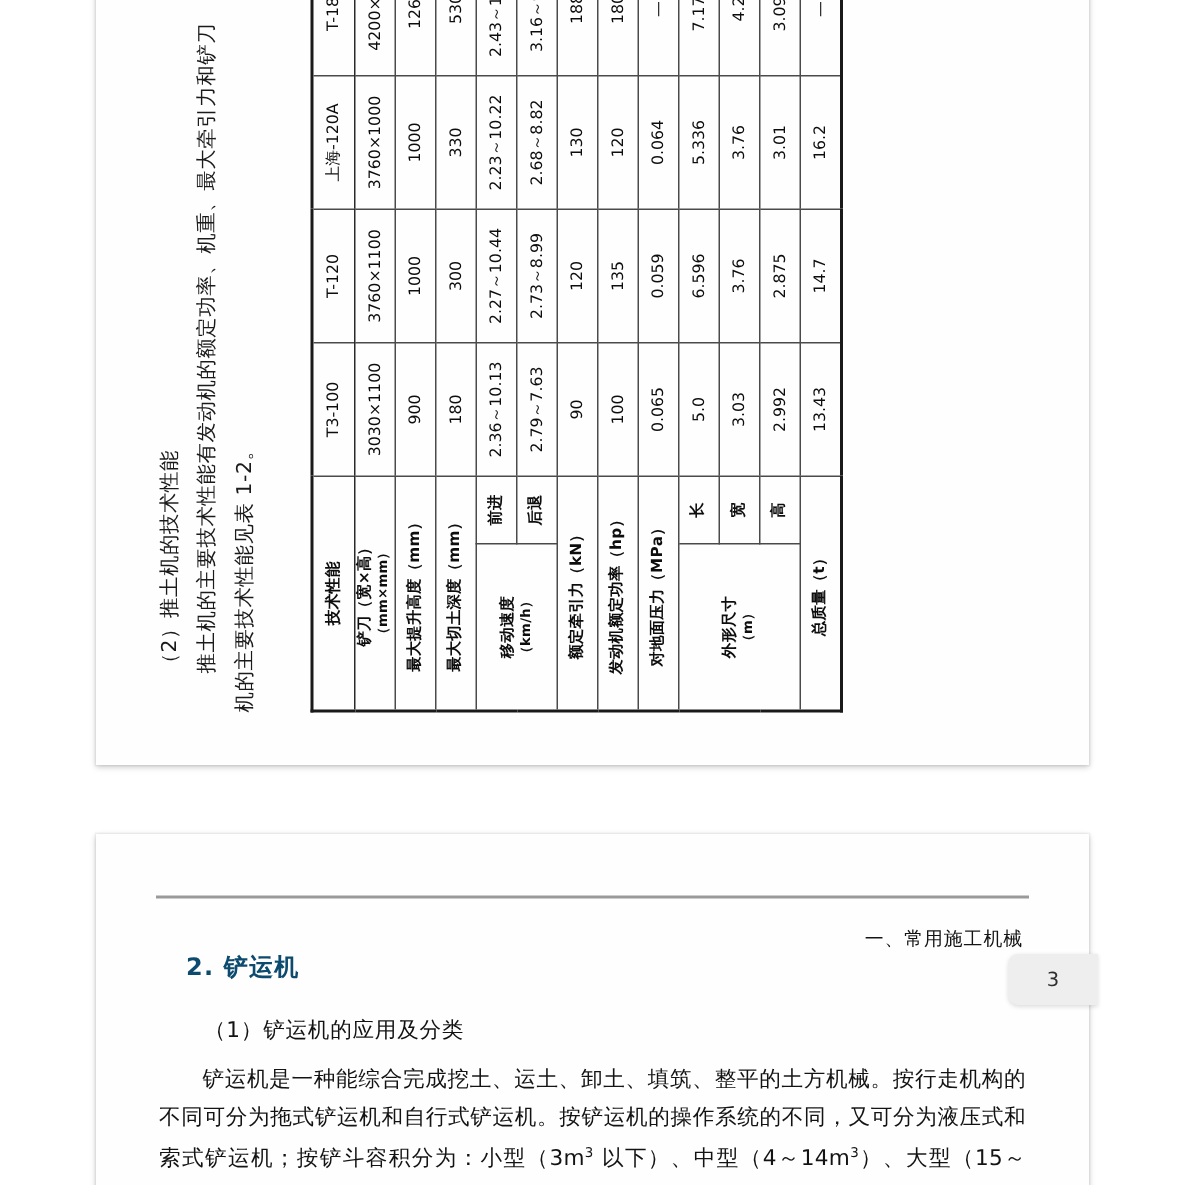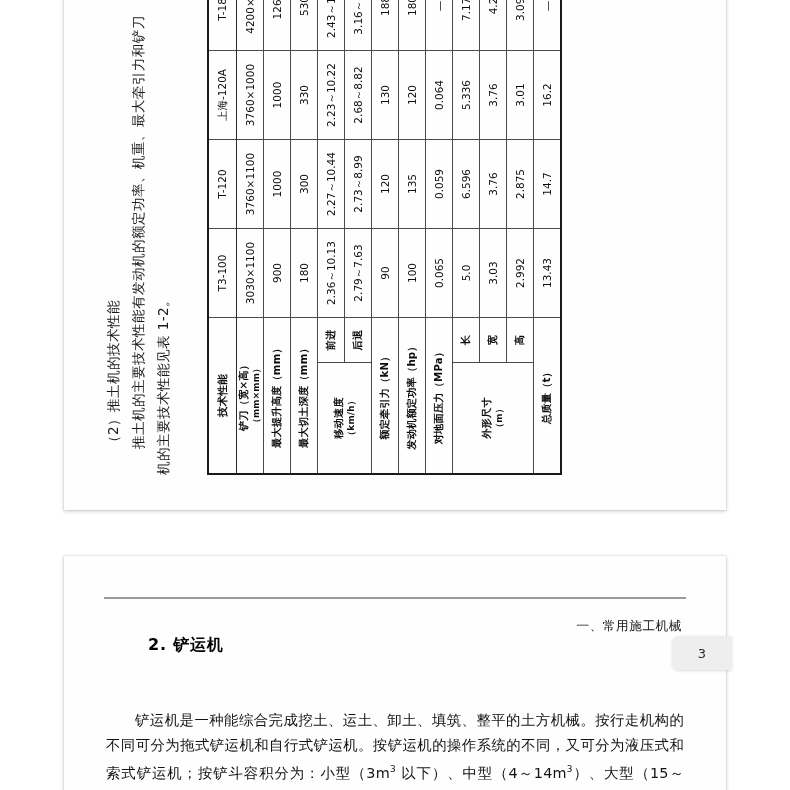--- a/index.html
+++ b/index.html
@@ -89,22 +89,22 @@
     font-size:12.6px;color:#141414;
     font-family:"DejaVu Sans","Liberation Sans",sans-serif;
     letter-spacing:.6px;
     margin-top:44px;
   }
   .head-rule{
     position:absolute;left:40px;right:40px;top:41px;
     height:1.6px;background:#9a9a9a;
   }
   .sec-title{
-    position:absolute;left:84px;top:79px;
-    font-size:16px;font-weight:bold;color:#000000;
+    position:absolute;left:60px;top:79px;
+    font-size:16px;font-weight:bold;color:#0c4a6e;
     font-family:"DejaVu Sans","Liberation Sans",sans-serif;
     letter-spacing:.8px;
   }
   .sub-title{
     position:absolute;left:72px;top:121px;
     font-size:14.4px;color:#121212;
     font-family:"DejaVu Sans","Liberation Sans",sans-serif;
     letter-spacing:.5px;
   }
   .body-copy{
@@ -247,20 +247,21 @@
 
       </div>
     </div>
   </div>
 
   <div class="sheet" id="sheet-bottom">
     <div class="pg">
       <div class="run-head">一、常用施工机械</div>
       <div class="head-rule"></div>
       <div class="sec-title">2. 铲运机</div>
+      <div class="sub-title">（1）铲运机的应用及分类</div>
       <div class="body-copy">
         <p id="para-main">铲运机是一种能综合完成挖土、运土、卸土、填筑、整平的土方机械。按行走机构的不同可分为拖式铲运机和自行式铲运机。按铲运机的操作系统的不同，又可分为液压式和索式铲运机；按铲斗容积分为：小型（3m<sup>3</sup> 以下）、中型（4～14m<sup>3</sup>）、大型（15～30m）和特大型（30m 以上）。铲运机操作灵活，不受地形限制，不需设置道路，施工效率高。铲运机主要用于中距离、大规模土方工程中，如填筑路堤、开挖路堑和大面积的平整场地等。铲运机作业过程由铲土、运土和卸土三部分组成，如图 1-2 所示。在道路工程大规模</p>
       </div>
     </div>
   </div>
 
   <div class="page-badge">
     <span>3</span>
   </div>
 

